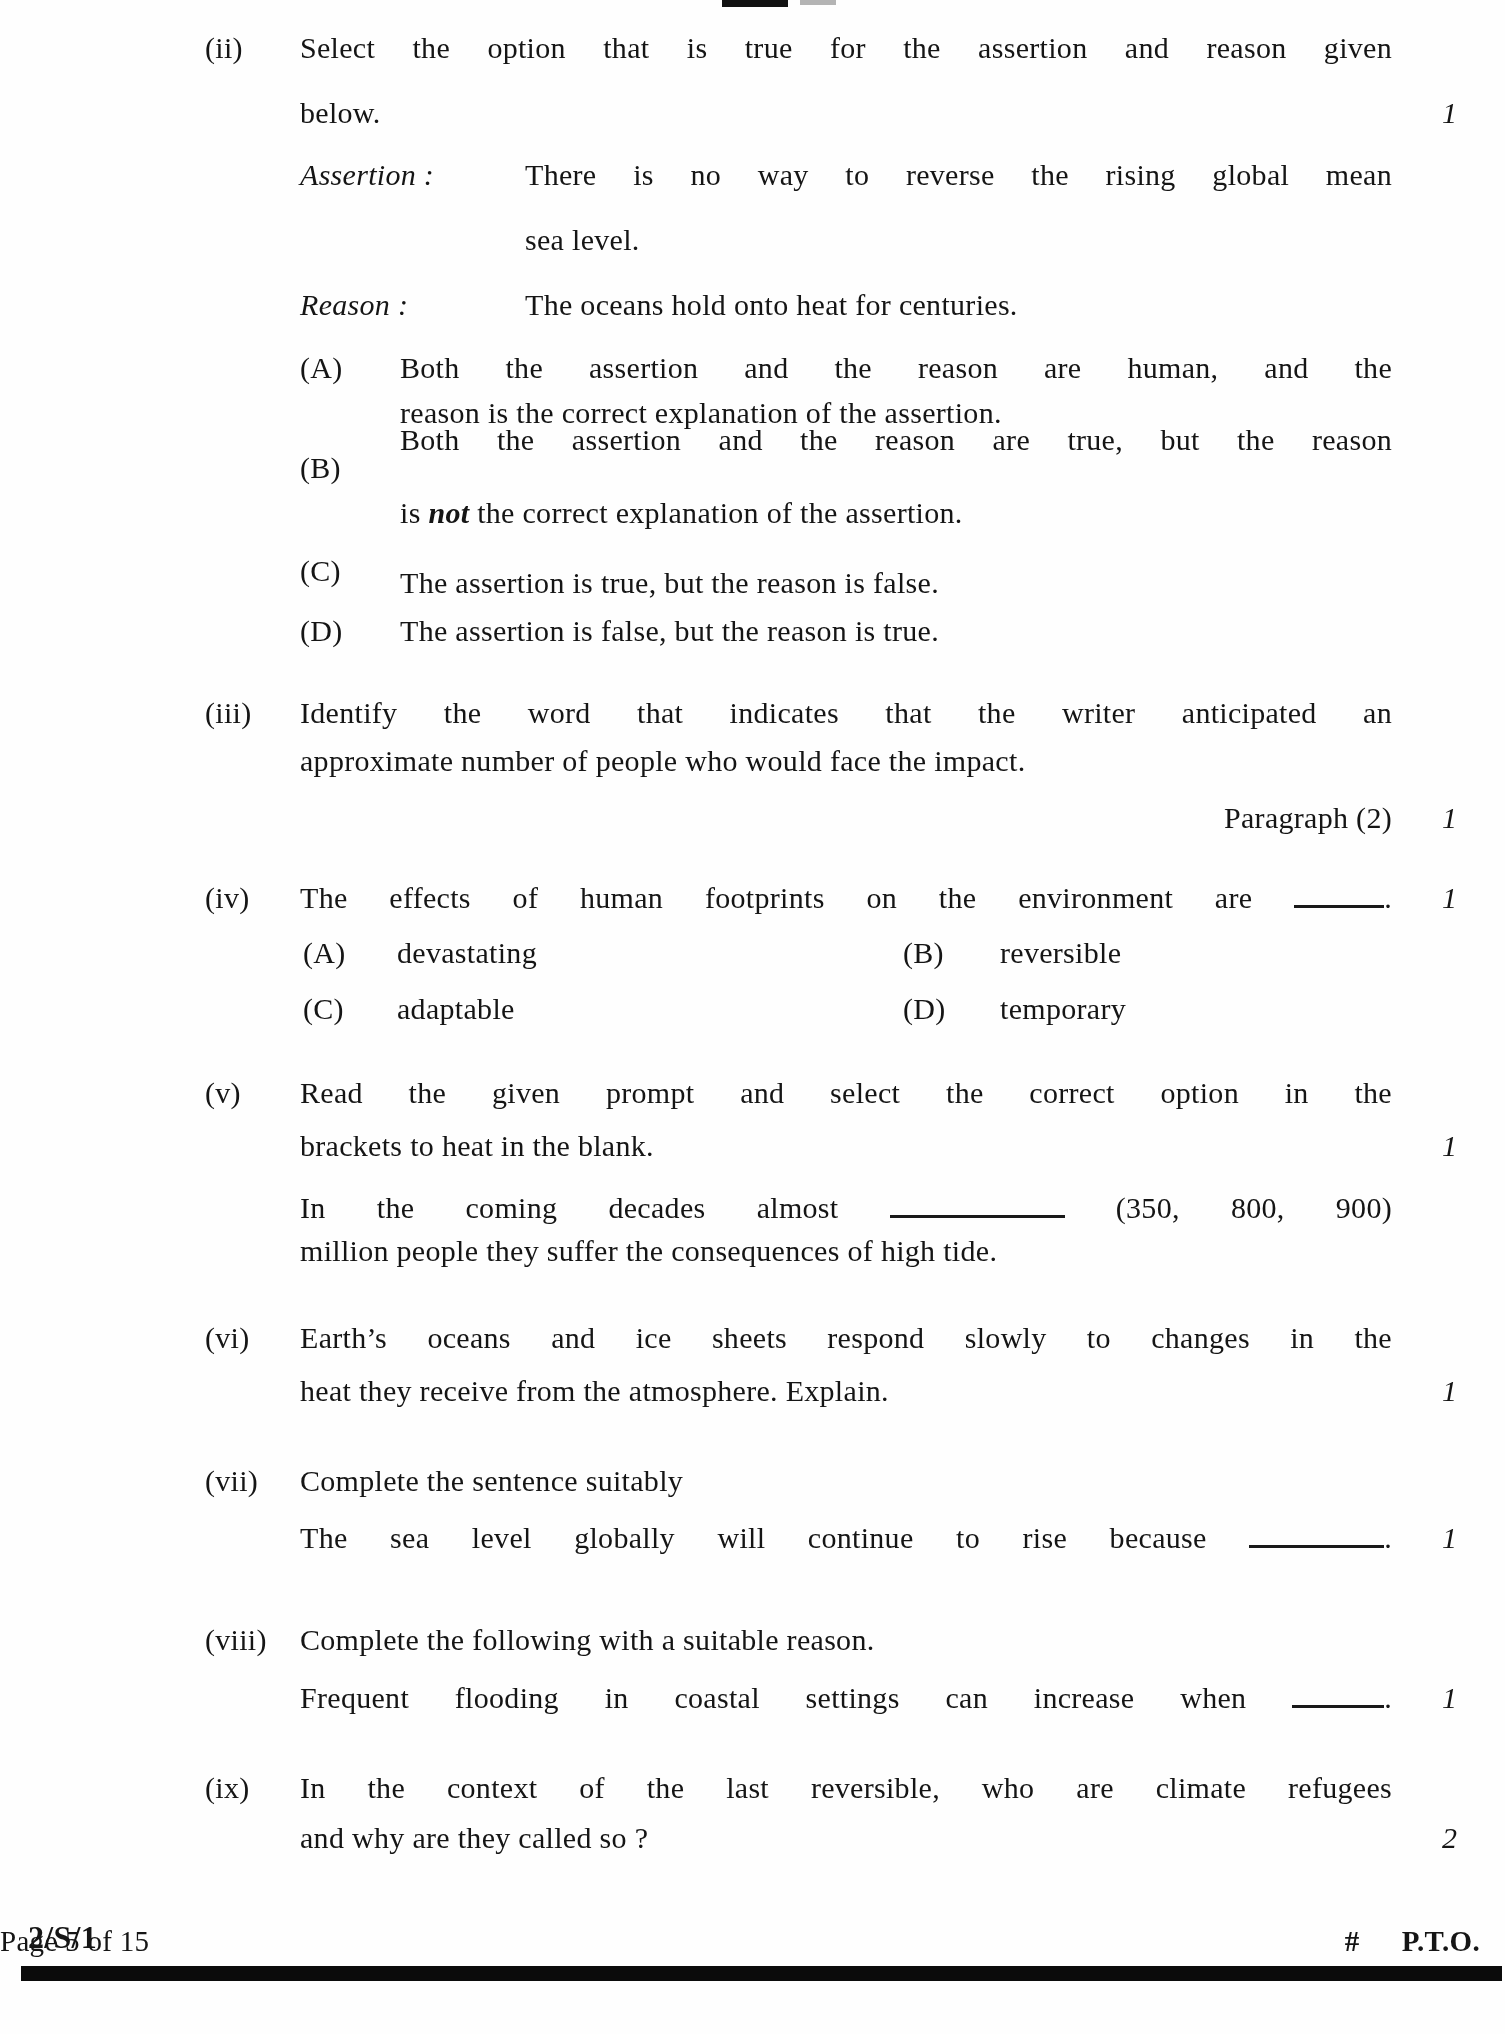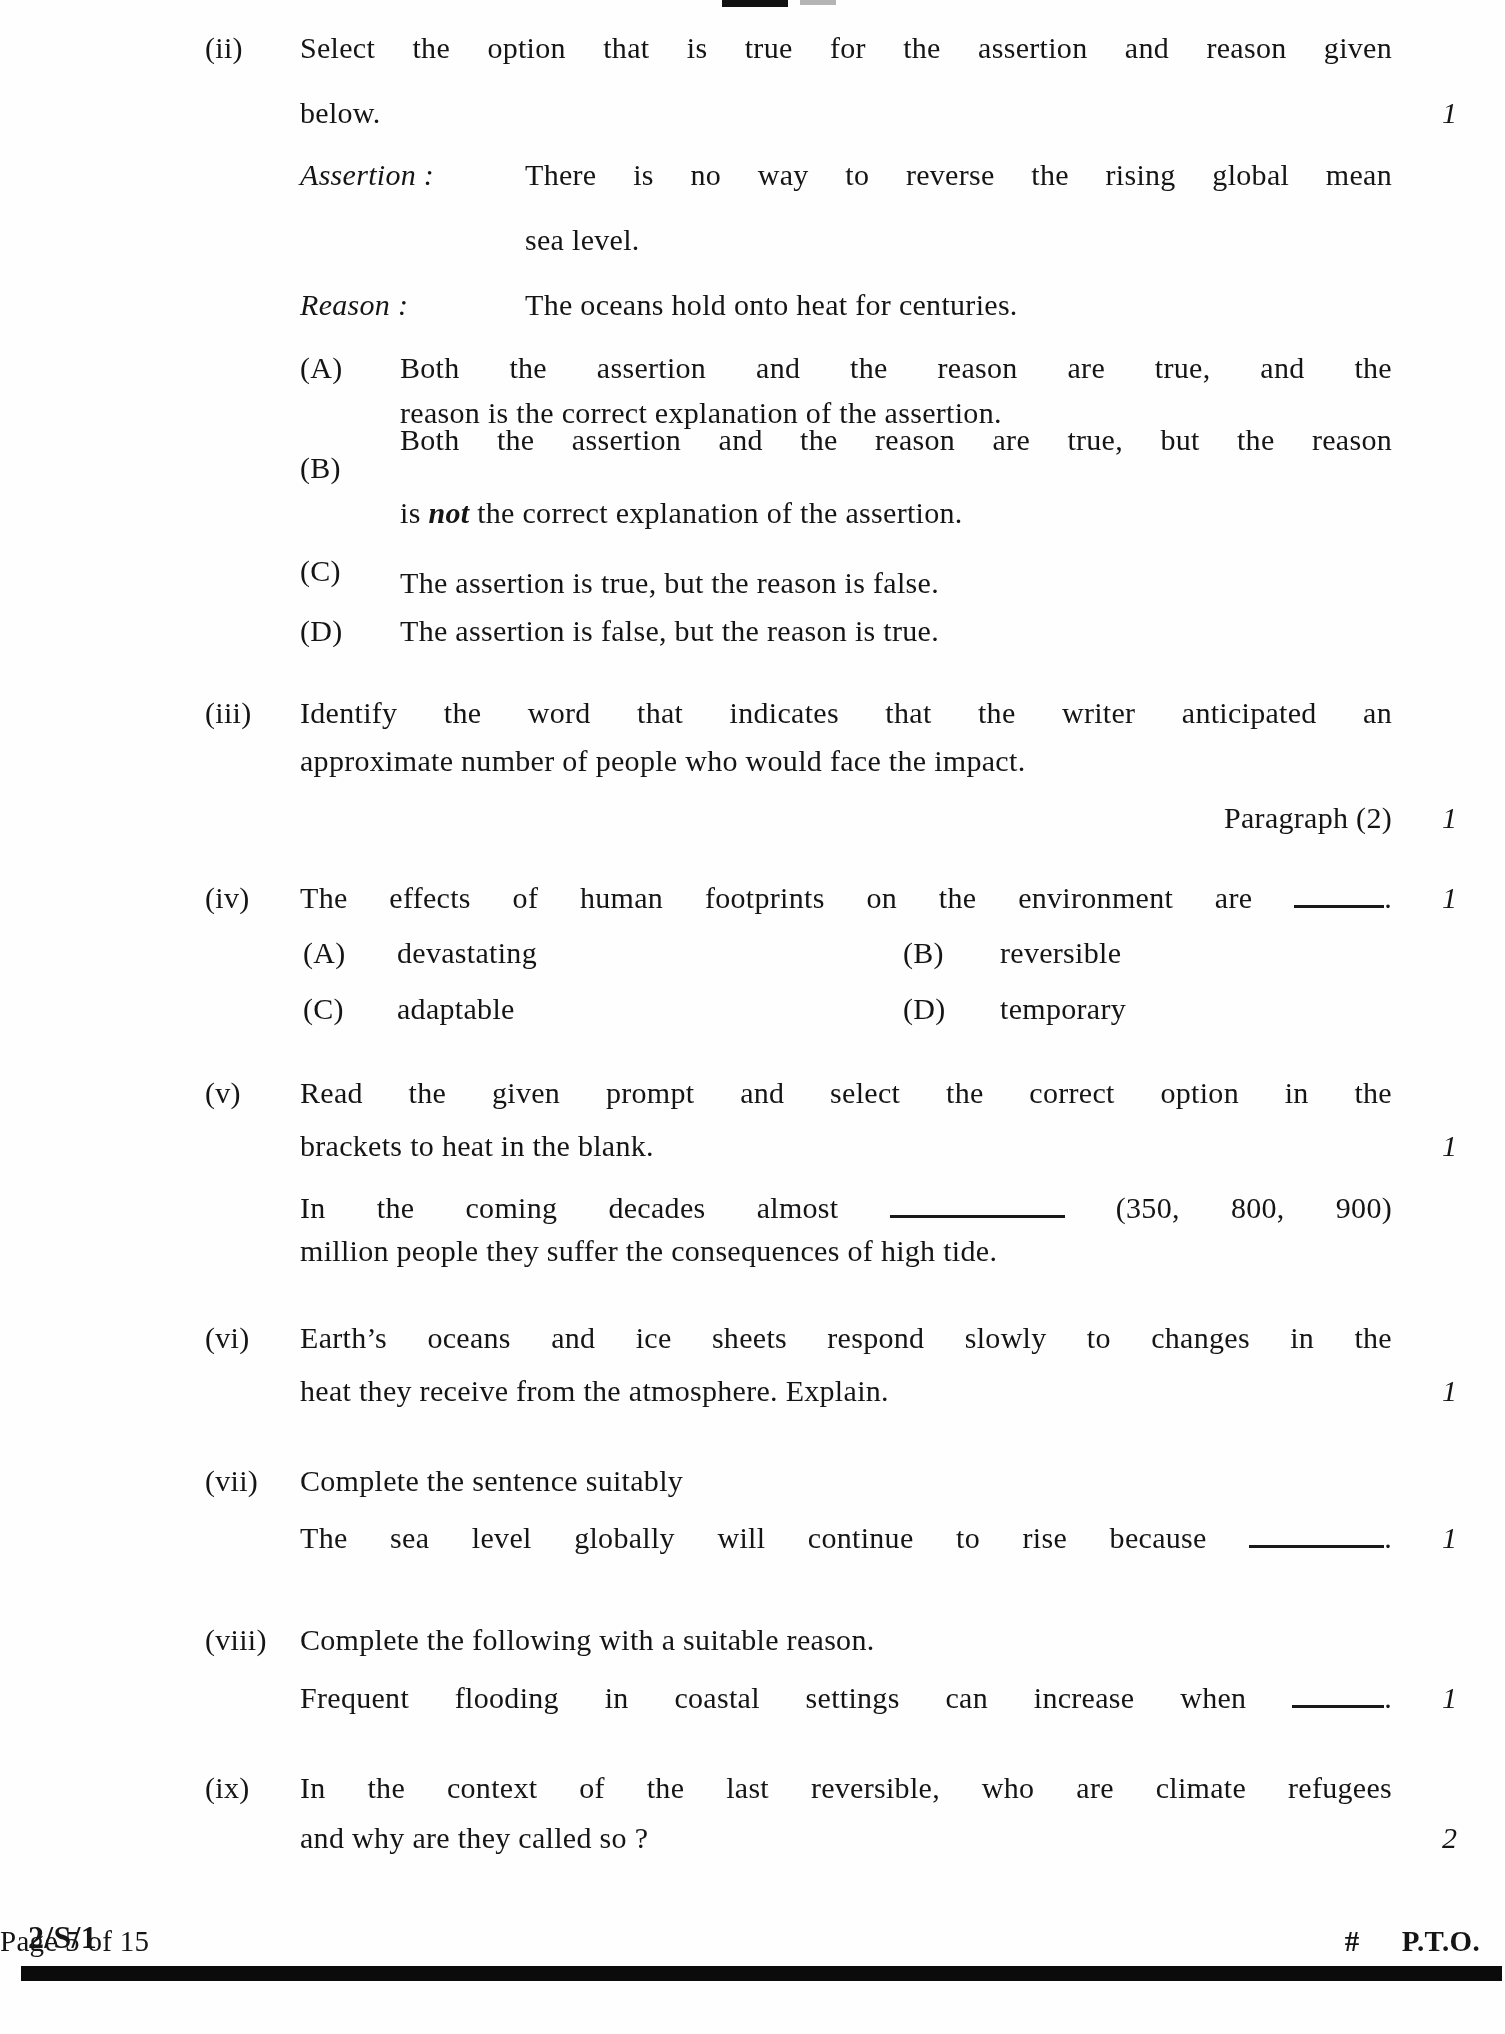--- a/index.html
+++ b/index.html
@@ -52,21 +52,21 @@
   <div class="ln mark" style="top:93px">1</div>
 
   <div class="ln label" style="top:155px">Assertion :</div>
   <div class="ln atext just" style="top:155px">There is no way to reverse the rising global mean</div>
   <div class="ln atext" style="top:220px">sea level.</div>
 
   <div class="ln label" style="top:285px">Reason :</div>
   <div class="ln atext" style="top:285px">The oceans hold onto heat for centuries.</div>
 
   <div class="ln optletter" style="top:348px">(A)</div>
-  <div class="ln opttext just" style="top:348px">Both the assertion and the reason are true, and the</div>
+  <div class="ln opttext just" style="top:348px">Both the assertion and the reason are human, and the</div>
   <div class="ln opttext" style="top:393px">reason is the correct explanation of the assertion.</div>
 
   <div class="ln optletter" style="top:448px">(B)</div>
   <div class="ln opttext just" style="top:420px">Both the assertion and the reason are true, but the reason</div>
   <div class="ln opttext wrap" style="top:493px"><span>is </span><span class="bi">not</span><span> the correct explanation of the assertion.</span></div>
 
   <div class="ln optletter" style="top:551px">(C)</div>
   <div class="ln opttext" style="top:563px">The assertion is true, but the reason is false.</div>
 
   <div class="ln optletter" style="top:611px">(D)</div>

